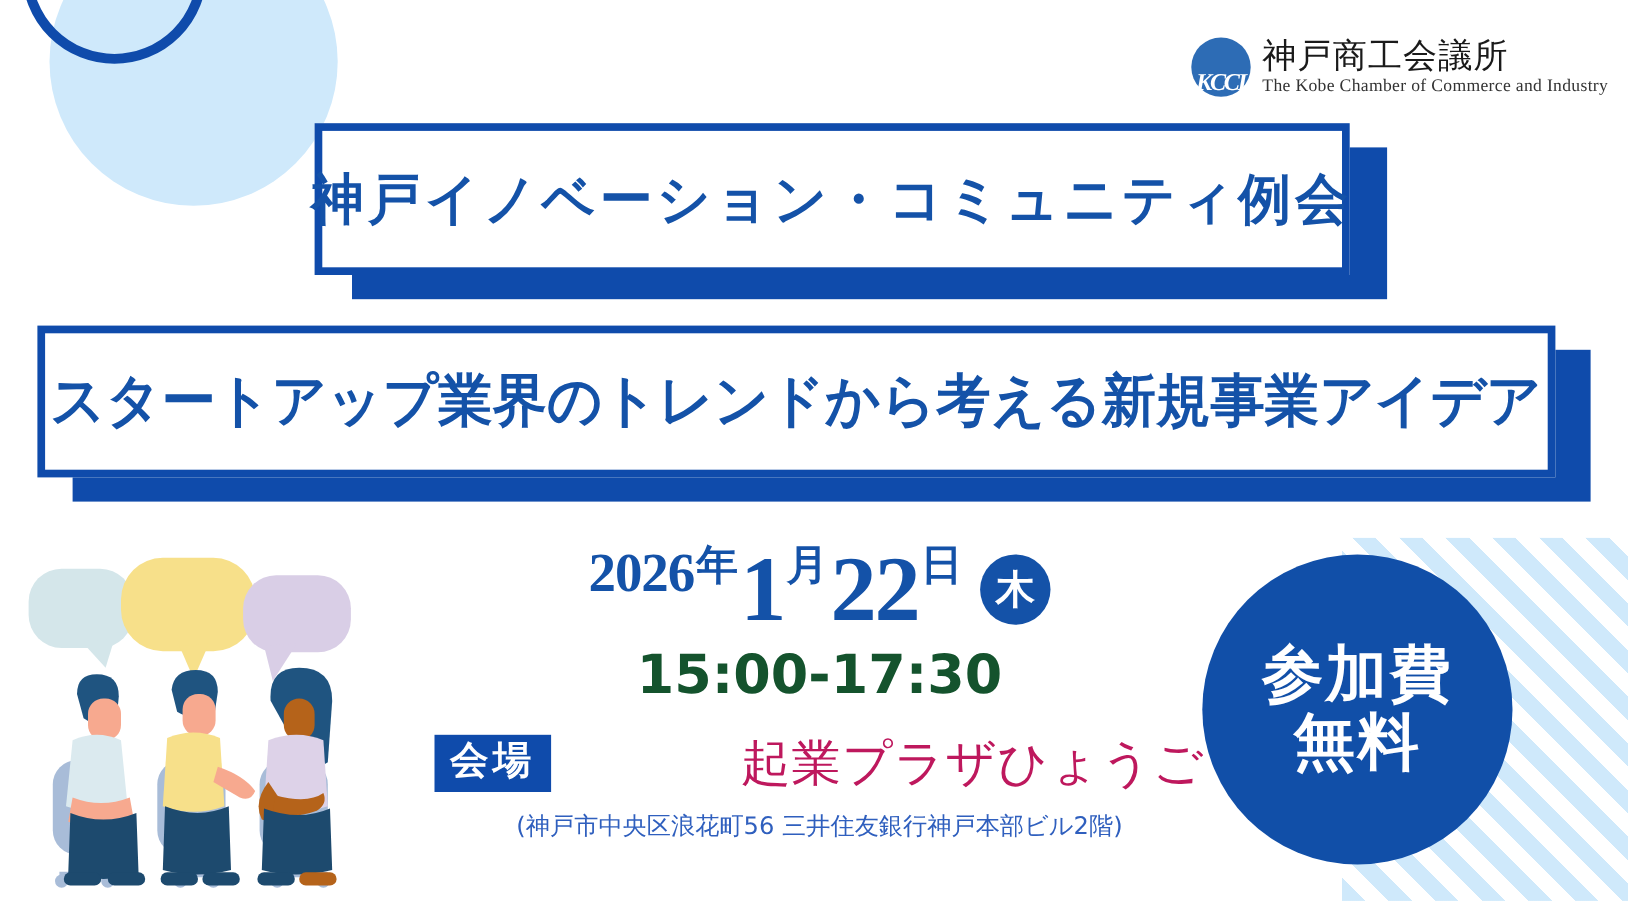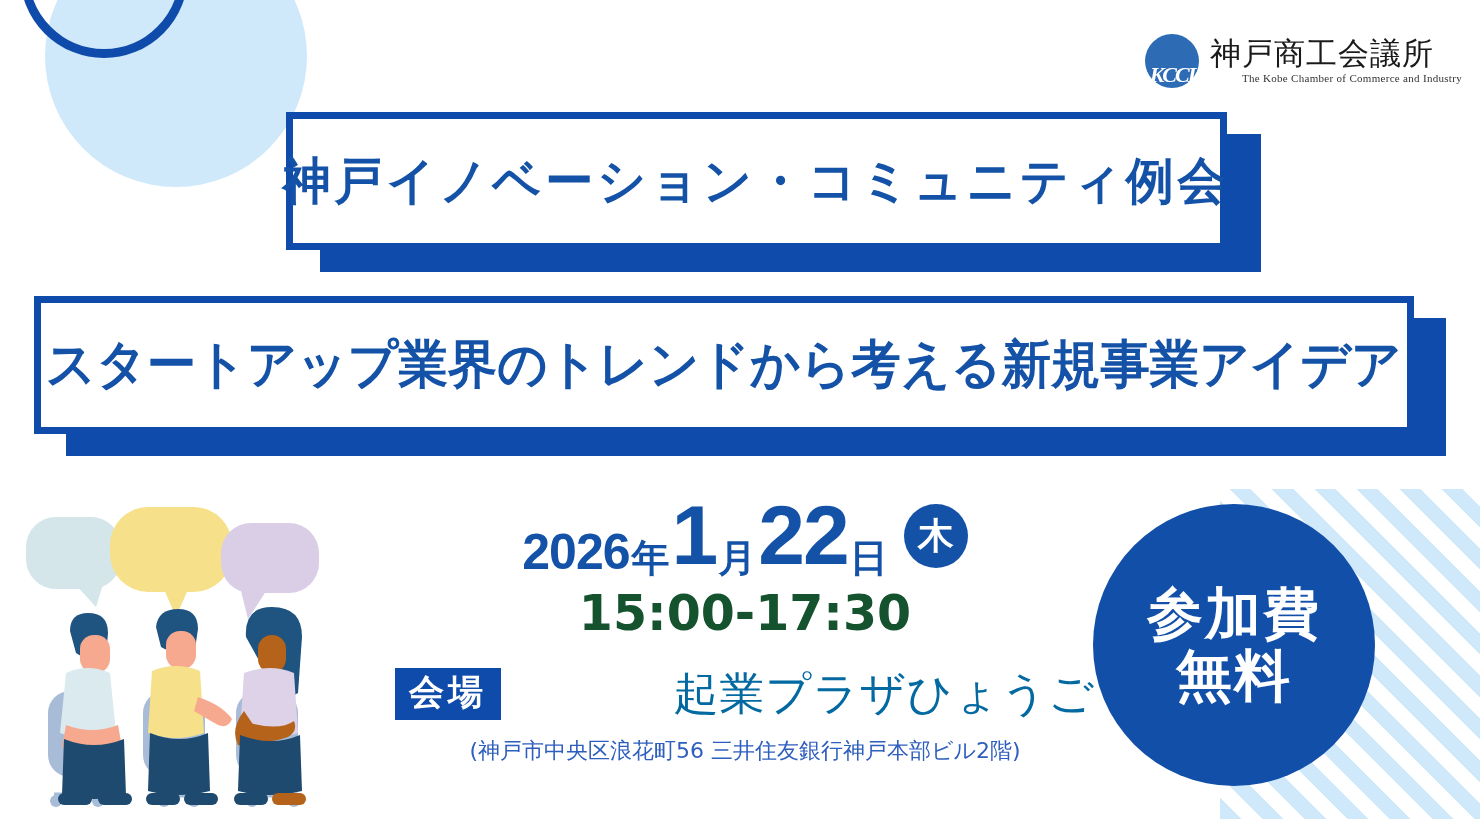--- a/index.html
+++ b/index.html
@@ -82,27 +82,26 @@
   }
   .logo-text { line-height: 1; }
   .logo-jp {
     font-size: 31px;
     color: #1a1a1a;
     letter-spacing: 1px;
     font-family: "DejaVu Sans", "Liberation Sans", sans-serif;
     white-space: nowrap;
   }
   .logo-en {
-    font-size: 11px;
+    font-size: 16px;
     color: #333333;
     margin-top: 4px;
     letter-spacing: 0.3px;
     font-family: "Liberation Serif", "DejaVu Serif", serif;
     white-space: nowrap;
-    margin-left: 32px;
   }
 
   
   .headline-wrap { position: absolute; }
   .headline-shadow {
     position: absolute;
     background: #0f4bab;
   }
   .headline-box {
     position: absolute;
@@ -149,25 +148,25 @@
 
   
   .info-block {
     position: absolute;
     left: 395px;
     top: 495px;
     width: 700px;
   }
   .date-line {
     display: flex;
-    align-items: flex-end;
+    align-items: flex-start;
     justify-content: center;
     color: #1452a8;
     font-weight: bold;
-    font-family: Liberation Sans, sans-serif;
+    font-family: Liberation Serif, serif;
     line-height: 1;
     height: 82px;
   }
   .date-year { font-size: 50px; letter-spacing: -1px; }
   .date-kanji-sm { font-size: 38px; margin: 0 2px; }
   .date-big { font-size: 84px; letter-spacing: -2px; }
   .date-dow {
     display: inline-flex;
     align-items: center;
     justify-content: center;
@@ -201,21 +200,21 @@
     background: #0f4bab;
     color: #ffffff;
     font-weight: bold;
     font-size: 35px;
     padding: 5px 14px 8px 14px;
     letter-spacing: 4px;
     font-family: "DejaVu Sans", "Liberation Sans", sans-serif;
     line-height: 1.1;
   }
   .venue-name {
-    color: #0369a1;
+    color: #be185d;
     font-size: 45px;
     margin-left: 16px;
     letter-spacing: 1px;
     font-family: "DejaVu Sans", "Liberation Sans", sans-serif;
   }
   .venue-address {
     text-align: center;
     color: #2f5fbe;
     font-size: 22px;
     margin-top: 12px;

